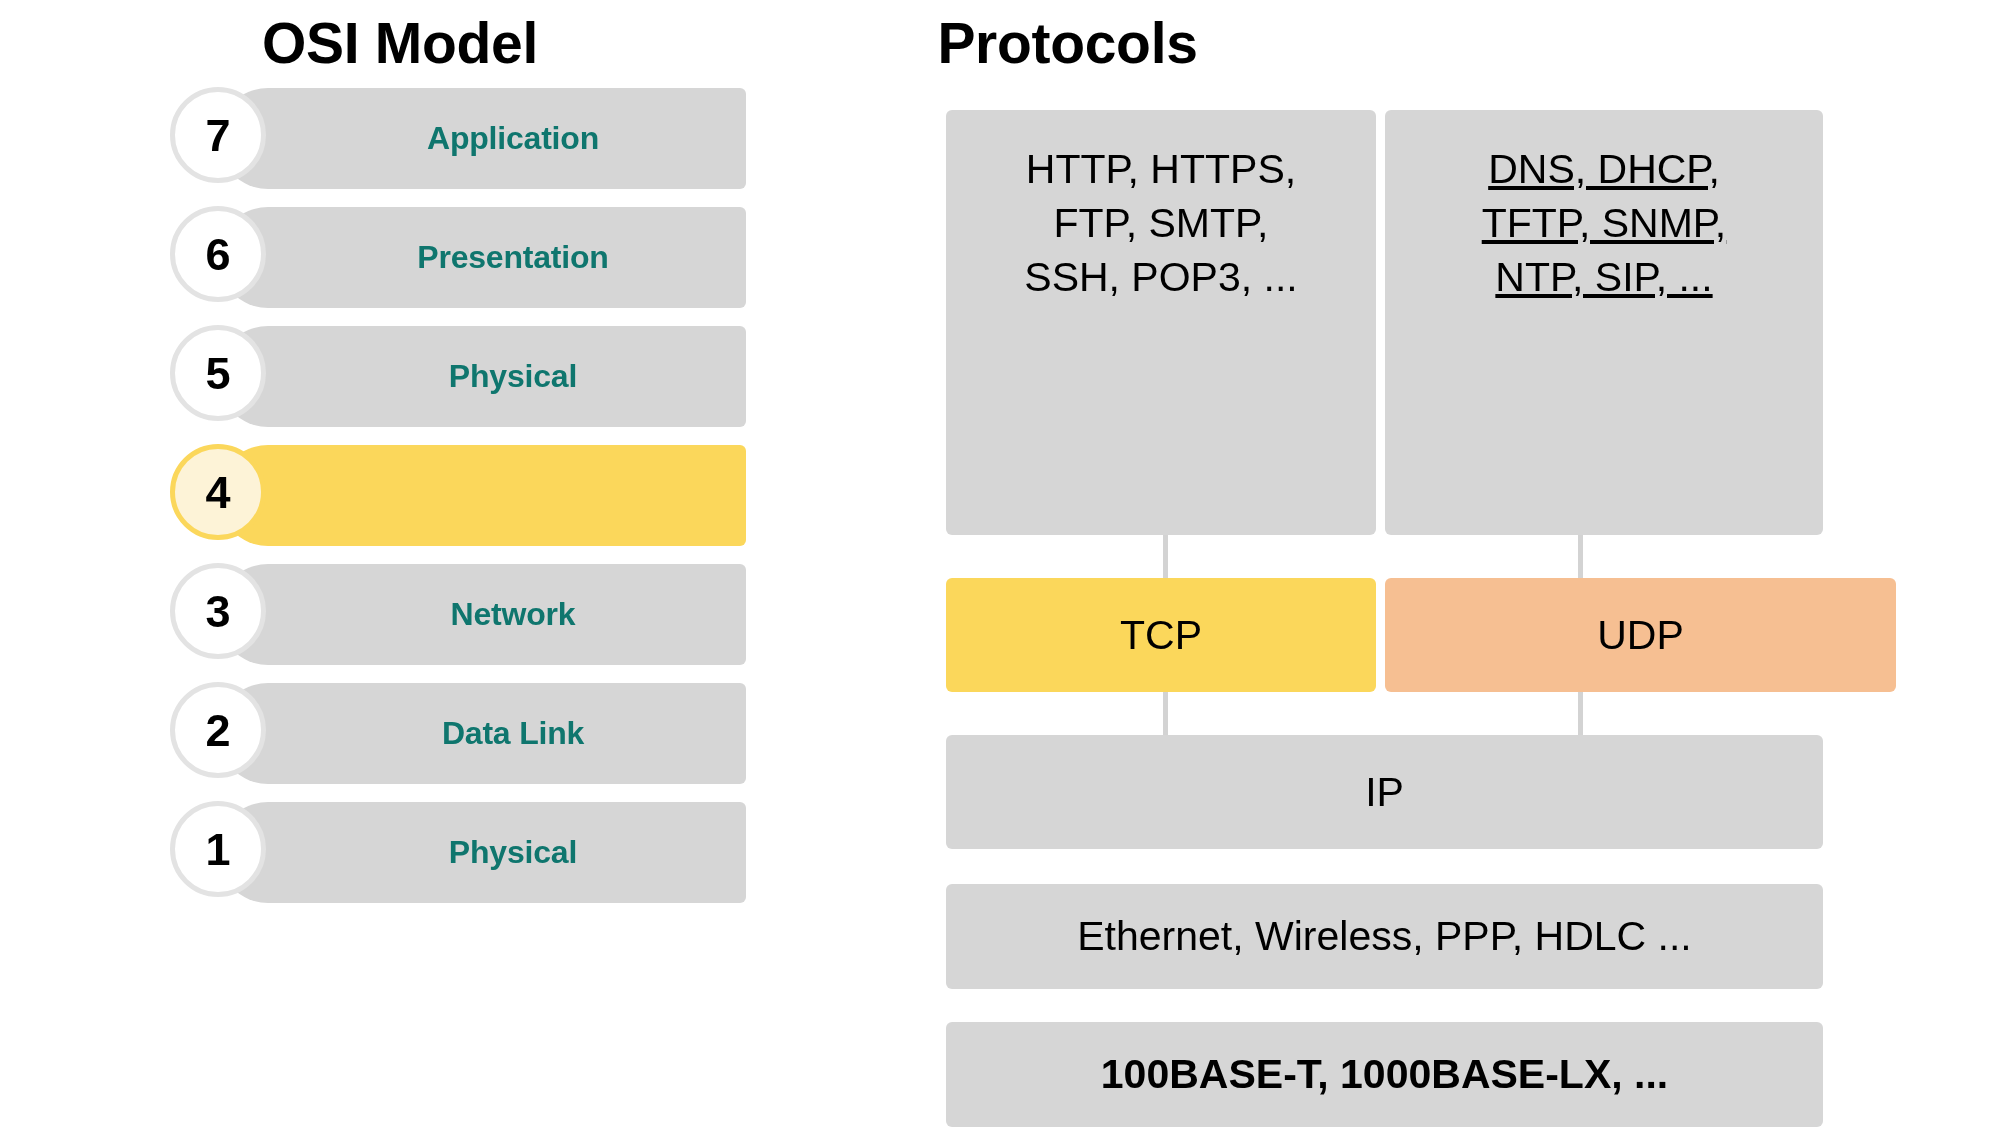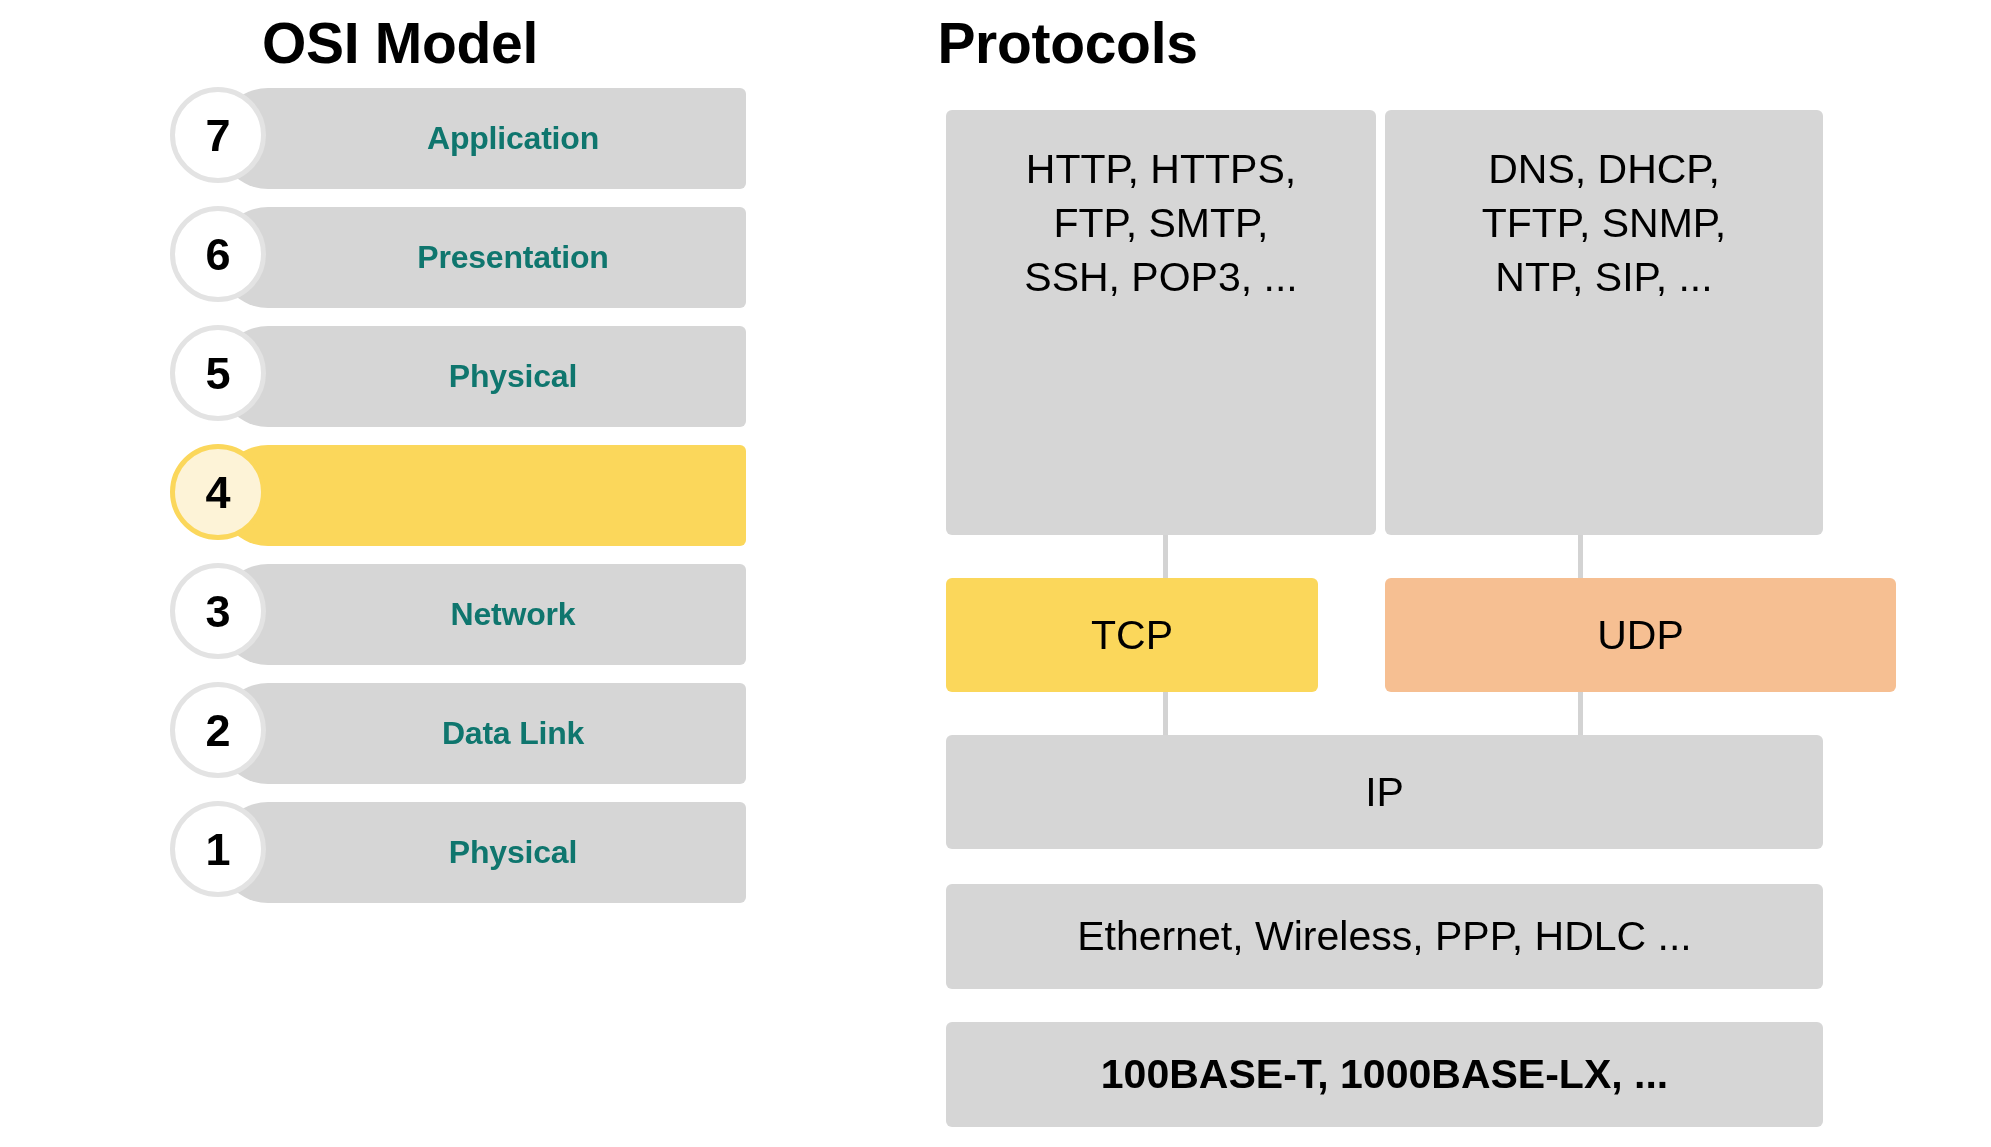--- a/index.html
+++ b/index.html
@@ -168,26 +168,26 @@
   <div class="connector" style="left:1163px; top:692px; height:48px;"></div>
   <div class="connector" style="left:1578px; top:692px; height:48px;"></div>
 
   <div class="proto-box top-stack" style="left:946px; top:110px; width:430px; height:425px;">
     <div style="white-space: pre-line;">HTTP, HTTPS,
 FTP, SMTP,
 SSH, POP3, ...</div>
   </div>
 
   <div class="proto-box top-stack" style="left:1385px; top:110px; width:438px; height:425px;">
-    <div style="white-space: pre-line;">DNS, DHCP,
+    <div style="white-space: pre-line; text-decoration: underline;">DNS, DHCP,
 TFTP, SNMP,
 NTP, SIP, ...</div>
   </div>
 
-  <div class="proto-box tcp" style="left:946px; top:578px; width:372px; height:114px;">
+  <div class="proto-box tcp" style="left:946px; top:578px; width:430px; height:114px;">
     <div>TCP</div>
   </div>
 
   <div class="proto-box udp" style="left:1385px; top:578px; width:511px; height:114px;">
     <div>UDP</div>
   </div>
 
   <div class="proto-box" style="left:946px; top:735px; width:877px; height:114px;">
     <div>IP</div>
   </div>

